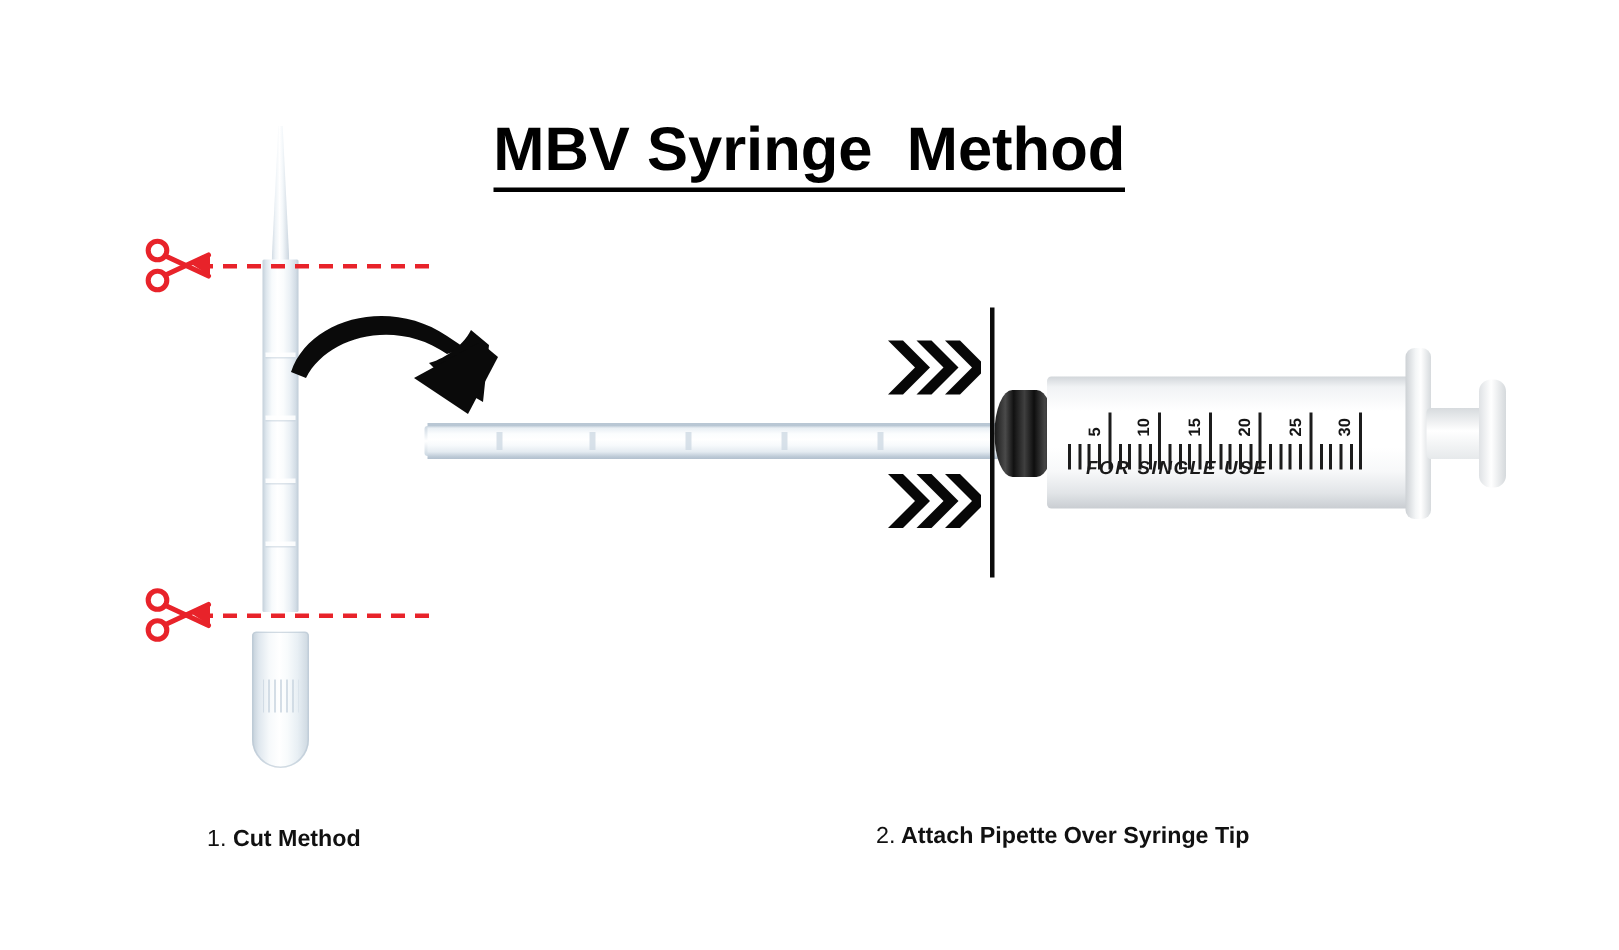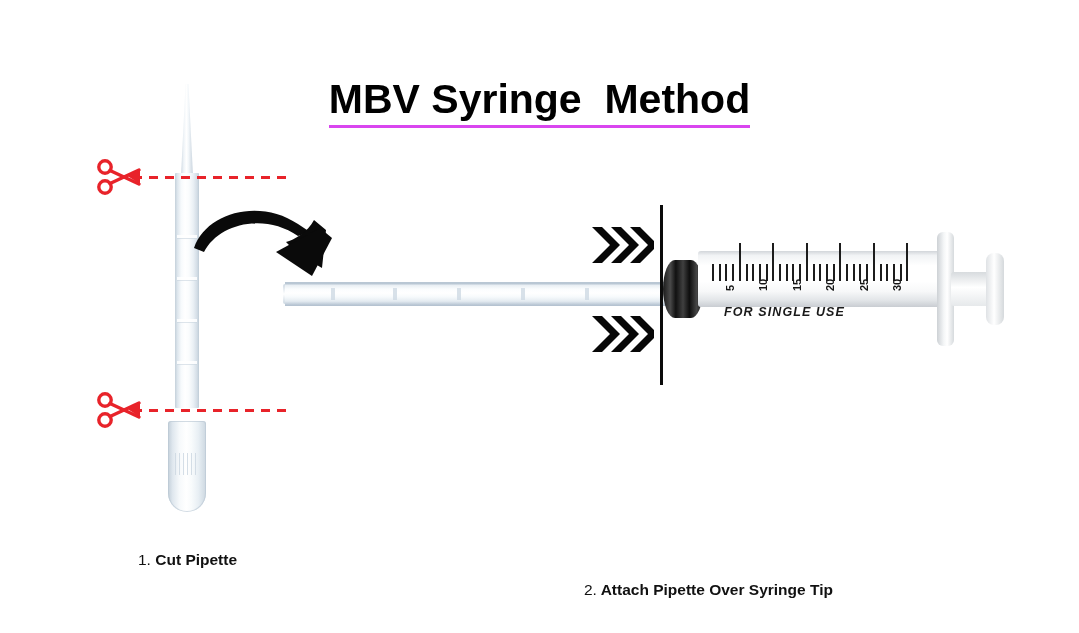--- a/index.html
+++ b/index.html
@@ -25,35 +25,35 @@
     top: 76px;
     width: 1079px;
     text-align: center;
     font-size: 41px;
     font-weight: bold;
     color: #000000;
     letter-spacing: 0px;
     white-space: pre;
   }
   .title span.u {
-    border-bottom: 3px solid #d946ef;
+    border-bottom: 3px solid #000000;
     padding-bottom: 3px;
   }
 
   
   .caption {
     position: absolute;
     font-size: 15.5px;
     font-weight: bold;
     color: #111111;
     white-space: pre;
   }
   .caption .num { font-weight: normal; }
   #caption-1 { left: 138px; top: 551px; }
-  #caption-2 { left: 584px; top: 581px; }
+  #caption-2 { left: 584px; top: 549px; }
 
   
   .syringe-label {
     position: absolute;
     left: 742px;
     top: 337px;
     font-size: 25px;
     font-weight: bold;
     color: #000;
     white-space: pre;
@@ -184,21 +184,21 @@
     height: 58px;
     background: linear-gradient(90deg,#1b1b1b 0%, #4a4a4a 18%, #111 32%,
       #3f3f3f 50%, #0e0e0e 66%, #454545 84%, #171717 100%);
     border-radius: 12px / 29px;
   }
   .syr-barrel {
     position: absolute;
     left: 698px;
     top: 251px;
     width: 245px;
-    height: 56px;
+    height: 88px;
     background: linear-gradient(180deg,
       #d2d6da 0%, #f1f3f5 8%, #ffffff 26%, #ffffff 54%,
       #f7f8f9 72%, #e2e5e8 88%, #c9cdd2 100%);
     border-radius: 3px;
   }
   .grad {
     position: absolute;
     bottom: 0;
     width: 2px;
     background: #1c1c1c;
@@ -380,16 +380,16 @@
           <div class="grad-num" style="left: 205.3px; top: 28px;">30</div>
         </div>
       <div class="single-use">FOR SINGLE USE</div>
     </div>
     <div class="syr-flange"></div>
     <div class="syr-rod"></div>
     <div class="syr-thumb"></div>
   </div>
 
 
-  <div class="caption" id="caption-1"><span class="num">1.</span> <span>Cut Pipette</span></div>
+  <div class="caption" id="caption-1"><span class="num">1.</span> <span>Cut Method</span></div>
   <div class="caption" id="caption-2"><span class="num">2.</span> <span>Attach Pipette Over Syringe Tip</span></div>
 
 </div>
 
 </body></html>

